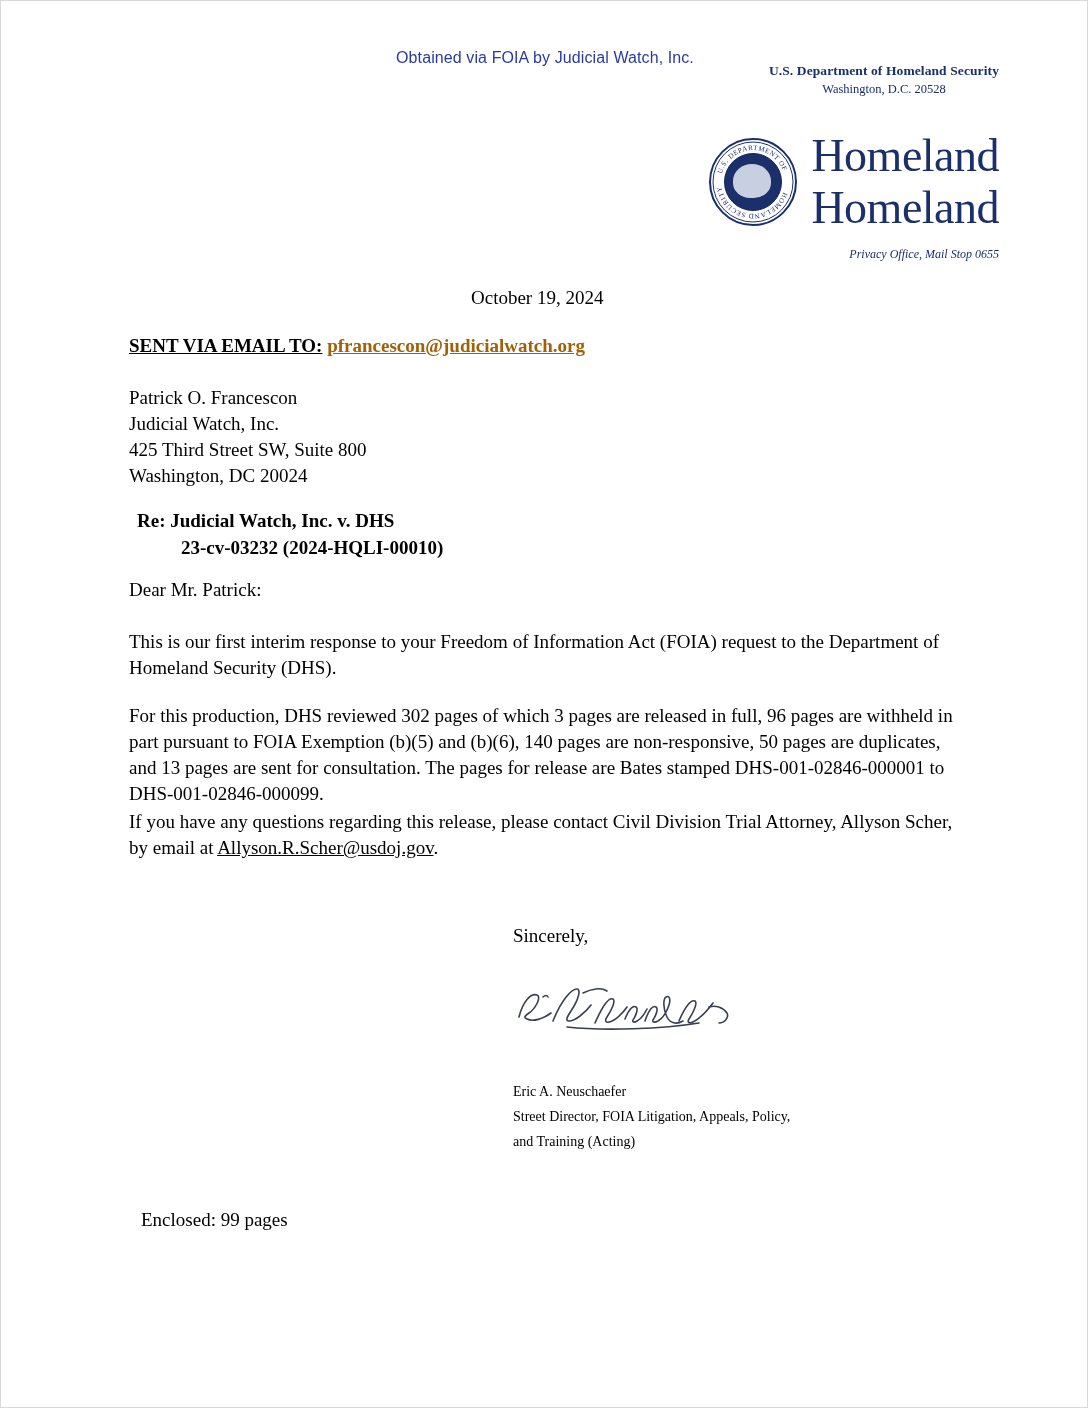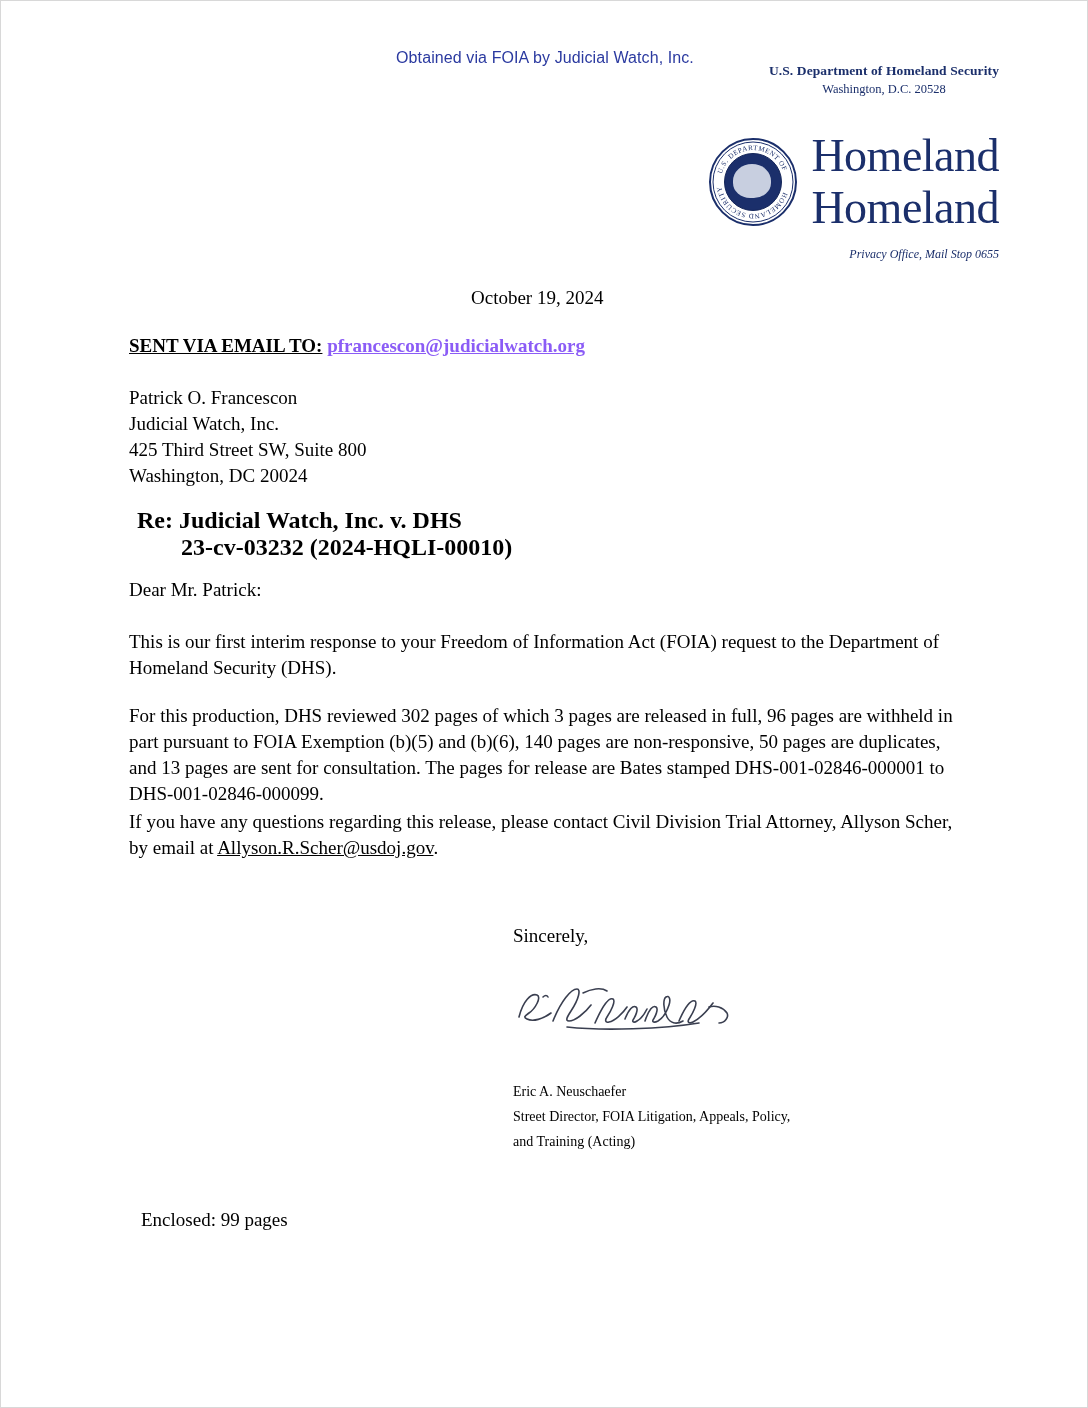--- a/index.html
+++ b/index.html
@@ -126,36 +126,36 @@
     position: absolute;
     top: 334px;
     left: 128px;
     font-size: 19px;
     font-weight: bold;
   }
   .sent-via .label {
     text-decoration: underline;
   }
   .sent-via a {
-    color: #8b5cf6;
+    color: #a16207;
     text-decoration: underline;
     font-weight: bold;
   }
   .addressee {
     position: absolute;
     top: 384px;
     left: 128px;
     font-size: 19px;
     line-height: 26px;
   }
   .re-block {
     position: absolute;
     top: 506px;
     left: 136px;
-    font-size: 24px;
+    font-size: 19px;
     font-weight: bold;
     line-height: 27px;
   }
   .re-block .re-indent {
     padding-left: 44px;
   }
   .salutation {
     position: absolute;
     top: 578px;
     left: 128px;

